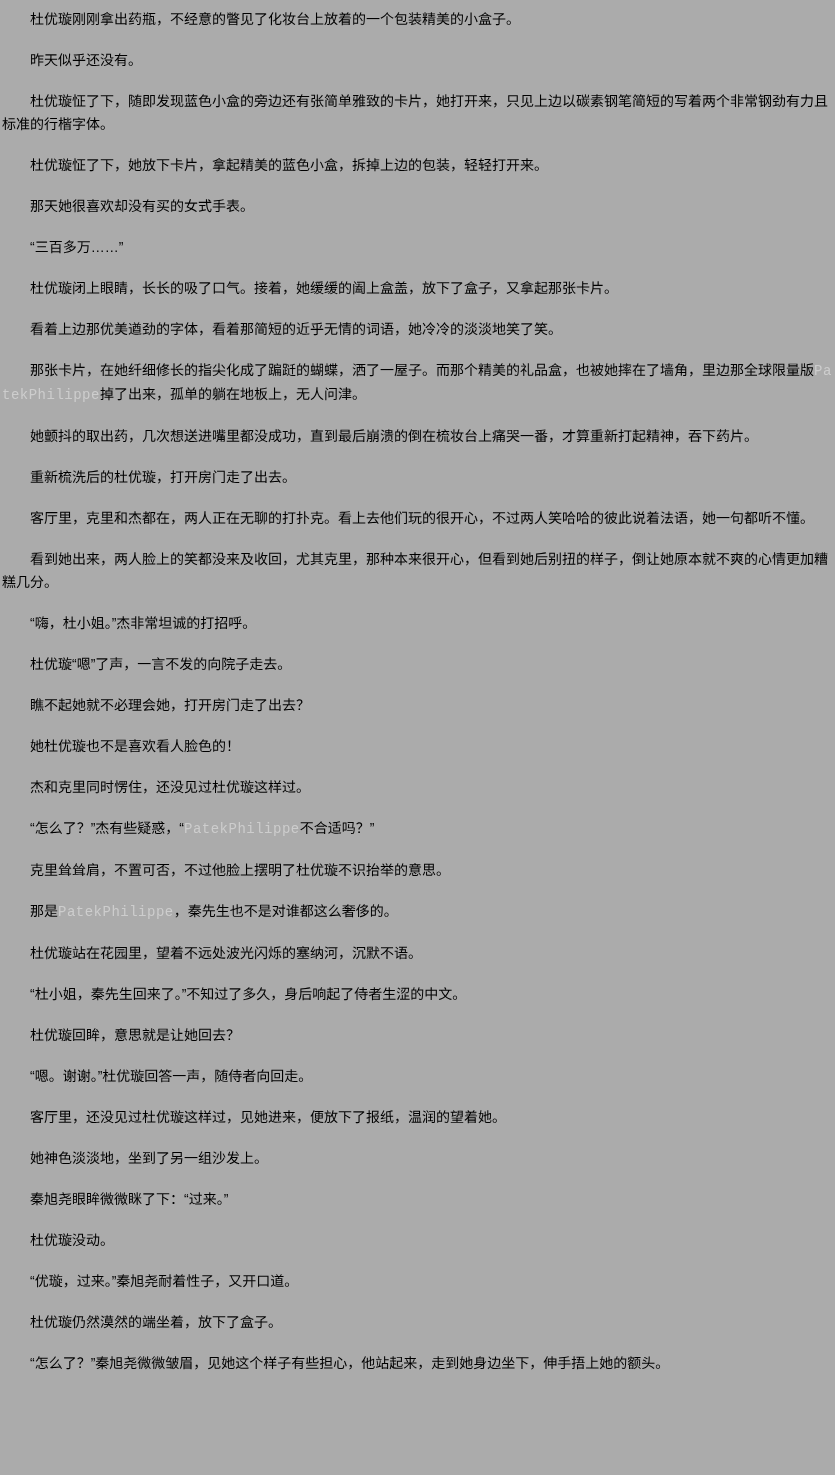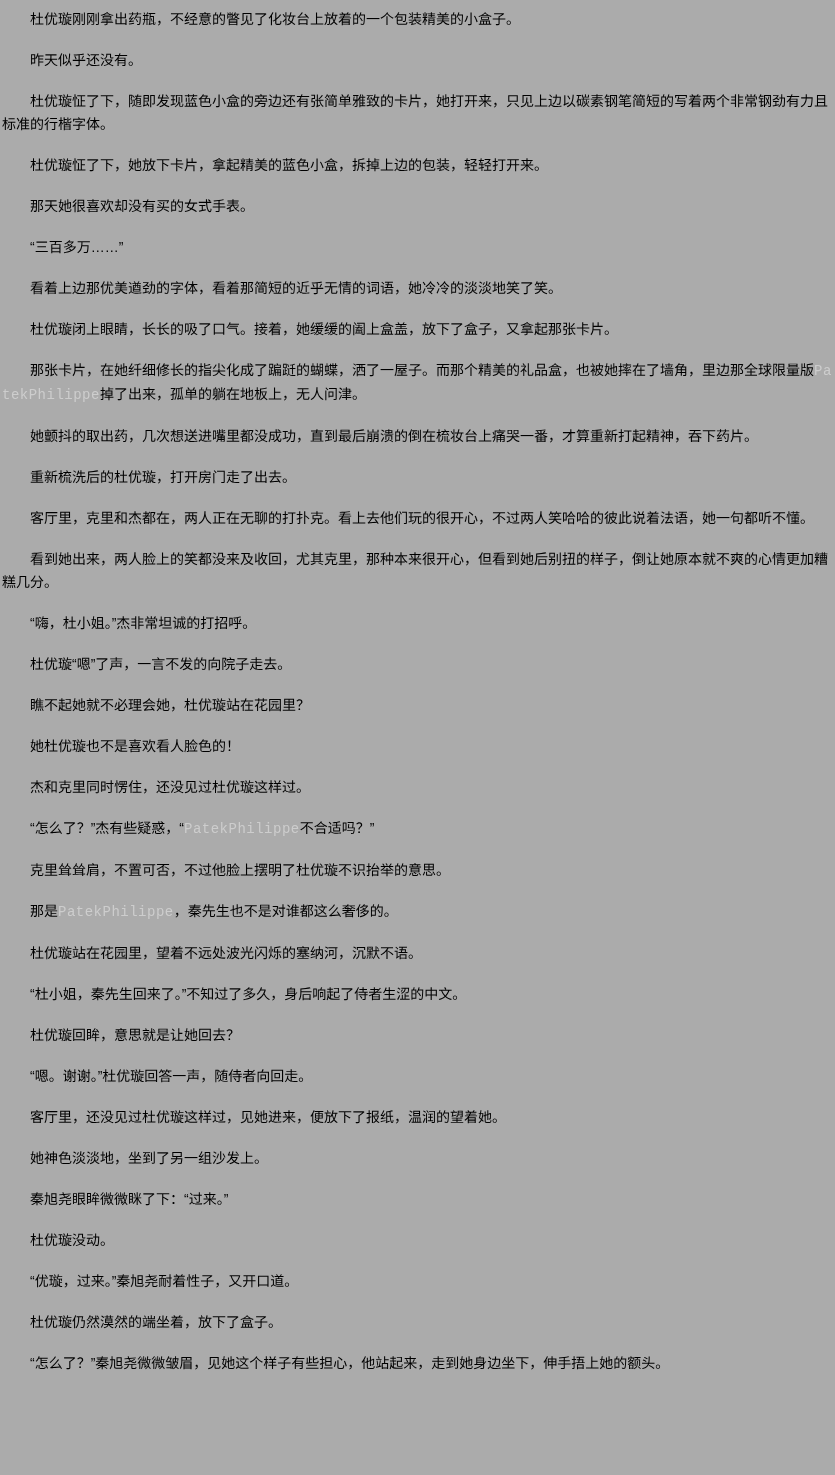--- a/index.html
+++ b/index.html
@@ -41,30 +41,30 @@
 <body style="background: rgb(171, 171, 171); color: rgb(0, 0, 0);">
 
 <main class="novel-page">
   <div>
       <p class="para"><span>杜优璇刚刚拿出药瓶，不经意的瞥见了化妆台上放着的一个包装精美的小盒子。</span></p>
       <p class="para"><span>昨天似乎还没有。</span></p>
       <p class="para"><span>杜优璇怔了下，随即发现蓝色小盒的旁边还有张简单雅致的卡片，她打开来，只见上边以碳素钢笔简短的写着两个非常钢劲有力且标准的行楷字体。</span></p>
       <p class="para"><span>杜优璇怔了下，她放下卡片，拿起精美的蓝色小盒，拆掉上边的包装，轻轻打开来。</span></p>
       <p class="para"><span>那天她很喜欢却没有买的女式手表。</span></p>
       <p class="para"><span>“三百多万……”</span></p>
+      <p class="para"><span>杜优璇闭上眼睛，长长的吸了口气。接着，她缓缓的阖上盒盖，放下了盒子，又拿起那张卡片。</span></p>
       <p class="para"><span>看着上边那优美遒劲的字体，看着那简短的近乎无情的词语，她冷冷的淡淡地笑了笑。</span></p>
-      <p class="para"><span>杜优璇闭上眼睛，长长的吸了口气。接着，她缓缓的阖上盒盖，放下了盒子，又拿起那张卡片。</span></p>
       <p class="para"><span>那张卡片，在她纤细修长的指尖化成了蹁跹的蝴蝶，洒了一屋子。而那个精美的礼品盒，也被她摔在了墙角，里边那全球限量版</span><span class="brand" style="color: rgb(205, 205, 205);">PatekPhilippe</span><span>掉了出来，孤单的躺在地板上，无人问津。</span></p>
       <p class="para"><span>她颤抖的取出药，几次想送进嘴里都没成功，直到最后崩溃的倒在梳妆台上痛哭一番，才算重新打起精神，吞下药片。</span></p>
       <p class="para"><span>重新梳洗后的杜优璇，打开房门走了出去。</span></p>
       <p class="para"><span>客厅里，克里和杰都在，两人正在无聊的打扑克。看上去他们玩的很开心，不过两人笑哈哈的彼此说着法语，她一句都听不懂。</span></p>
       <p class="para"><span>看到她出来，两人脸上的笑都没来及收回，尤其克里，那种本来很开心，但看到她后别扭的样子，倒让她原本就不爽的心情更加糟糕几分。</span></p>
       <p class="para"><span>“嗨，杜小姐。”杰非常坦诚的打招呼。</span></p>
       <p class="para"><span>杜优璇“嗯”了声，一言不发的向院子走去。</span></p>
-      <p class="para"><span>瞧不起她就不必理会她，杜优璇站在花园里？</span></p>
+      <p class="para"><span>瞧不起她就不必理会她，打开房门走了出去？</span></p>
       <p class="para"><span>她杜优璇也不是喜欢看人脸色的！</span></p>
       <p class="para"><span>杰和克里同时愣住，还没见过杜优璇这样过。</span></p>
       <p class="para"><span>“怎么了？”杰有些疑惑，“</span><span class="brand" style="color: rgb(205, 205, 205);">PatekPhilippe</span><span>不合适吗？”</span></p>
       <p class="para"><span>克里耸耸肩，不置可否，不过他脸上摆明了杜优璇不识抬举的意思。</span></p>
       <p class="para"><span>那是</span><span class="brand" style="color: rgb(205, 205, 205);">PatekPhilippe</span><span>，秦先生也不是对谁都这么奢侈的。</span></p>
       <p class="para"><span>杜优璇站在花园里，望着不远处波光闪烁的塞纳河，沉默不语。</span></p>
       <p class="para"><span>“杜小姐，秦先生回来了。”不知过了多久，身后响起了侍者生涩的中文。</span></p>
       <p class="para"><span>杜优璇回眸，意思就是让她回去？</span></p>
       <p class="para"><span>“嗯。谢谢。”杜优璇回答一声，随侍者向回走。</span></p>
       <p class="para"><span>客厅里，还没见过杜优璇这样过，见她进来，便放下了报纸，温润的望着她。</span></p>

